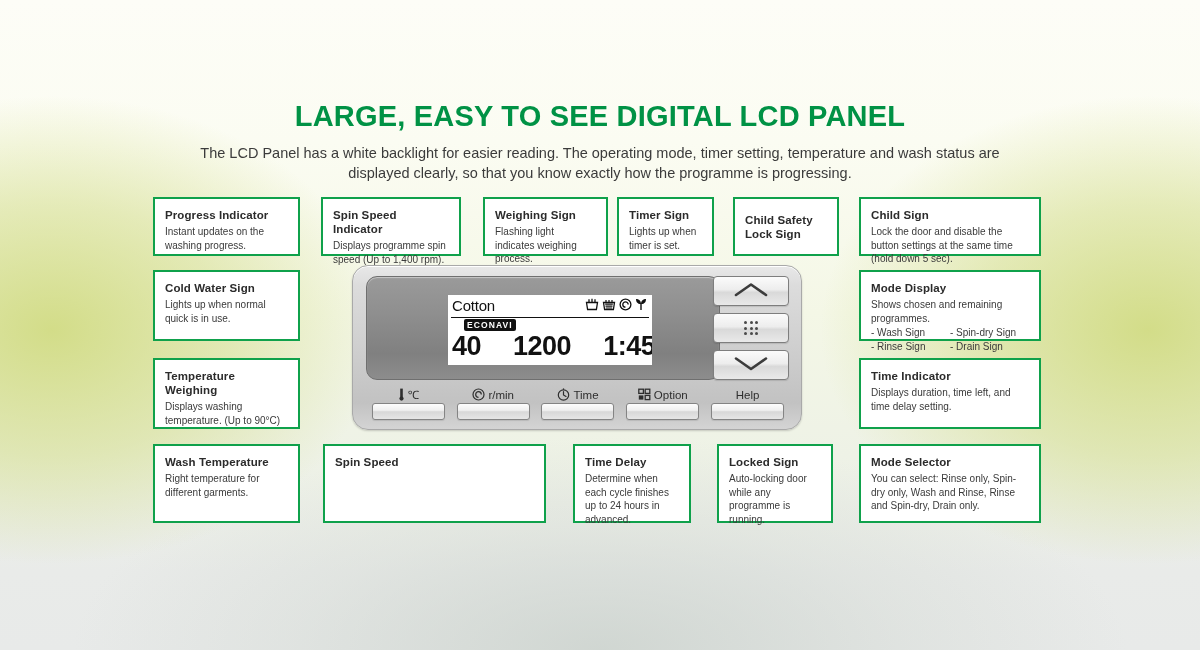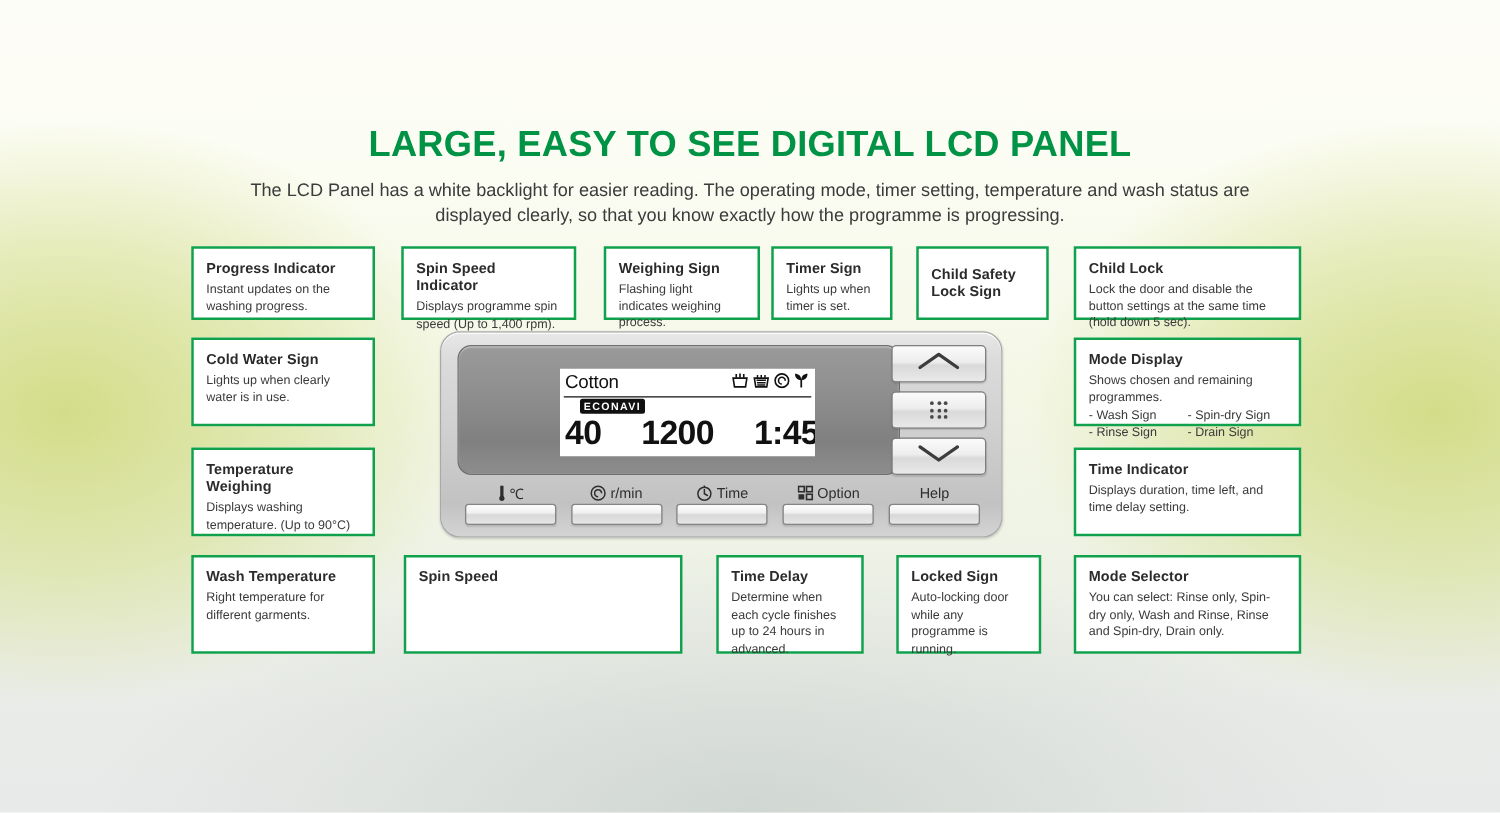--- a/index.html
+++ b/index.html
@@ -272,27 +272,27 @@
     <div class="c-title">Weighing Sign</div>
     <div class="c-body">Flashing light indicates weighing process.</div>
   </div>
 
   <div class="callout centered" style="left:733px; top:197px; width:106px; height:59px;">
     <div class="c-title" style="white-space:pre-line; margin-bottom:0;">Child Safety
 Lock Sign</div>
   </div>
 
   <div class="callout" style="left:859px; top:197px; width:182px; height:59px;">
-    <div class="c-title">Child Lock</div>
+    <div class="c-title">Child Sign</div>
     <div class="c-body">Lock the door and disable the button settings at the same time (hold down 5 sec).</div>
   </div>
 
   <div class="callout" style="left:153px; top:270px; width:147px; height:71px;">
     <div class="c-title">Cold Water Sign</div>
-    <div class="c-body">Lights up when clearly water is in use.</div>
+    <div class="c-body">Lights up when normal quick is in use.</div>
   </div>
 
   <div class="callout" style="left:153px; top:358px; width:147px; height:71px;">
     <div class="c-title">Temperature Weighing</div>
     <div class="c-body">Displays washing temperature. (Up to 90°C)</div>
   </div>
 
   <div class="callout" style="left:859px; top:270px; width:182px; height:71px;">
     <div class="c-title">Mode Display</div>
     <div class="c-body">Shows chosen and remaining programmes.</div>

